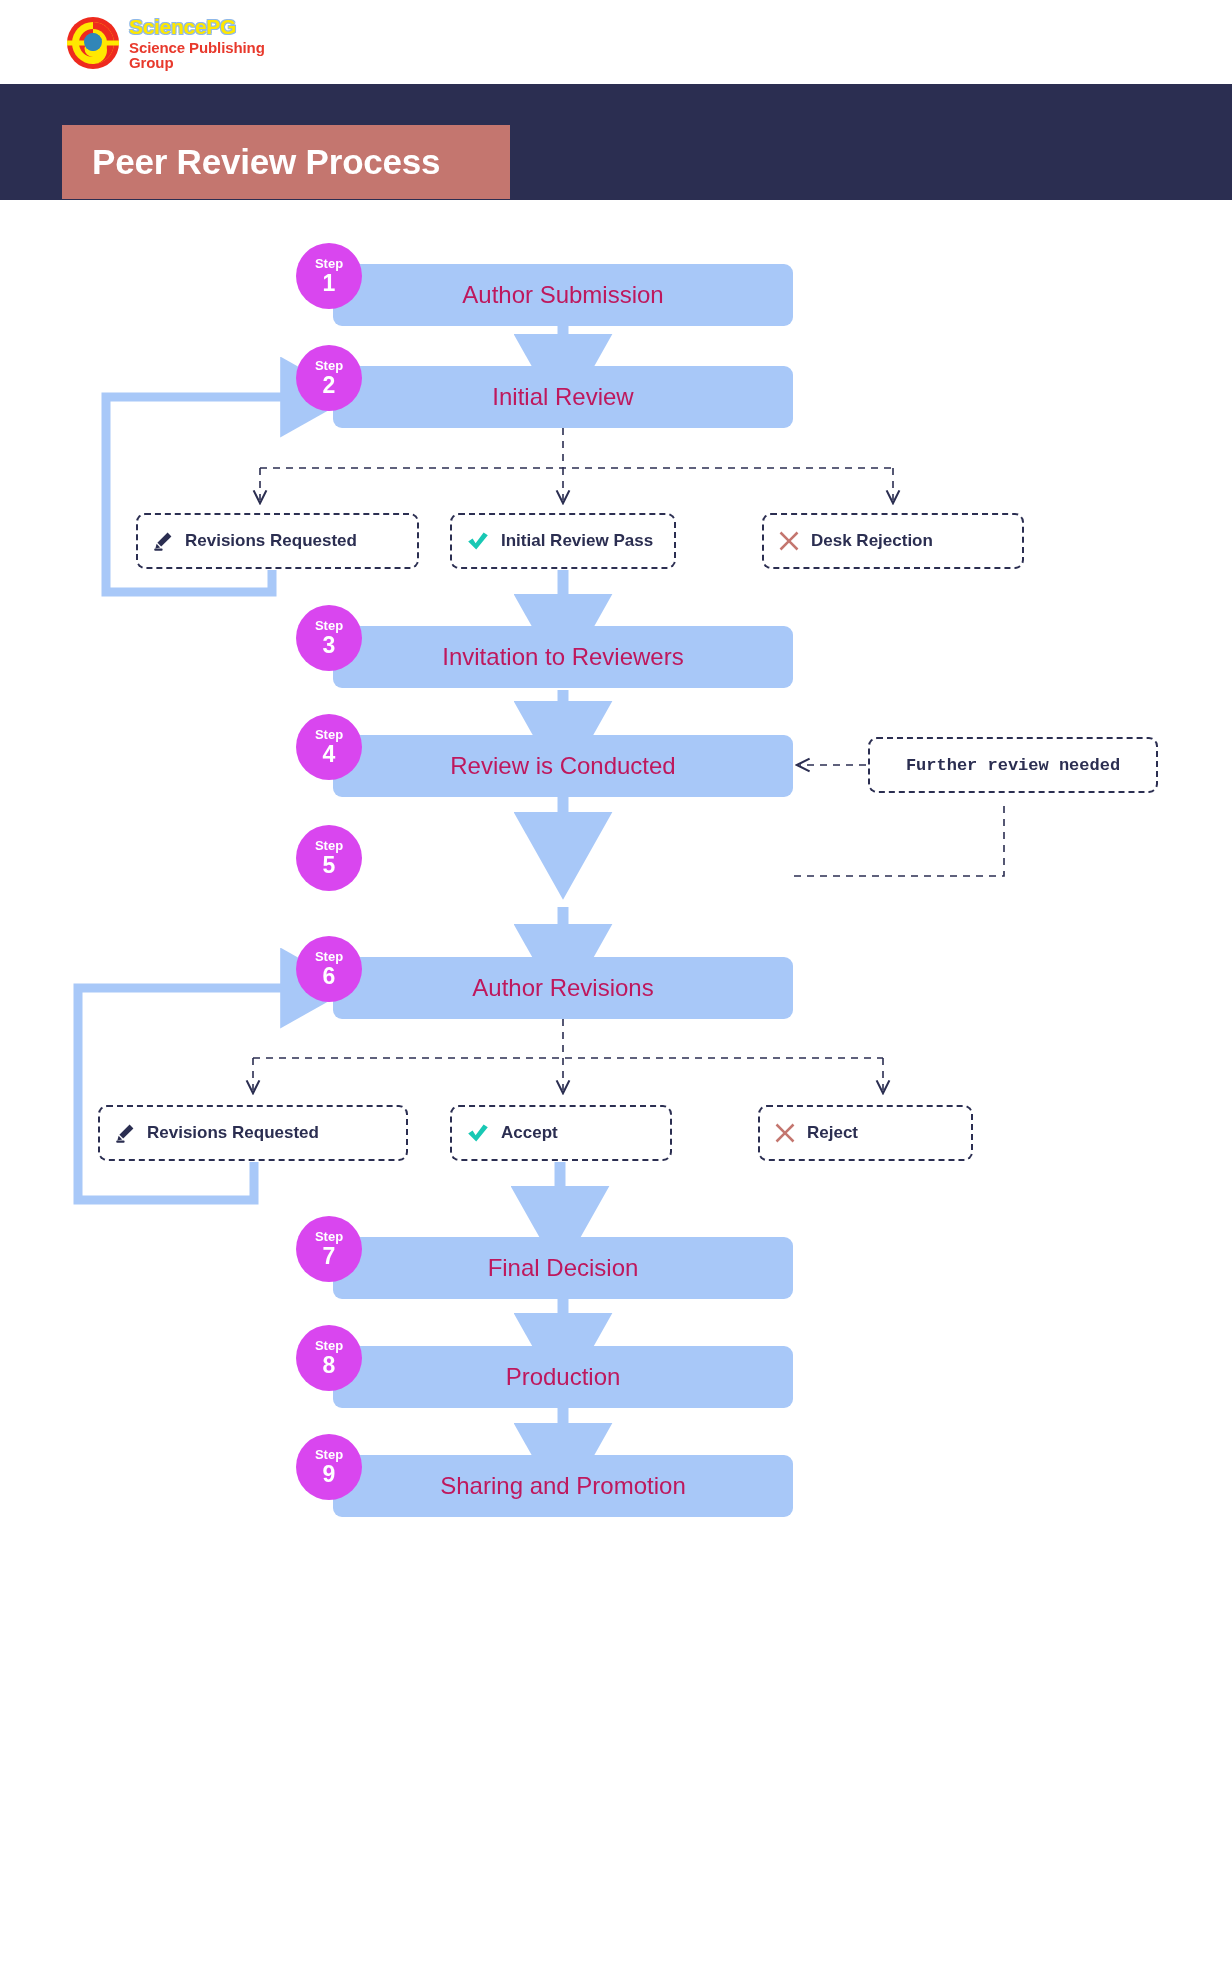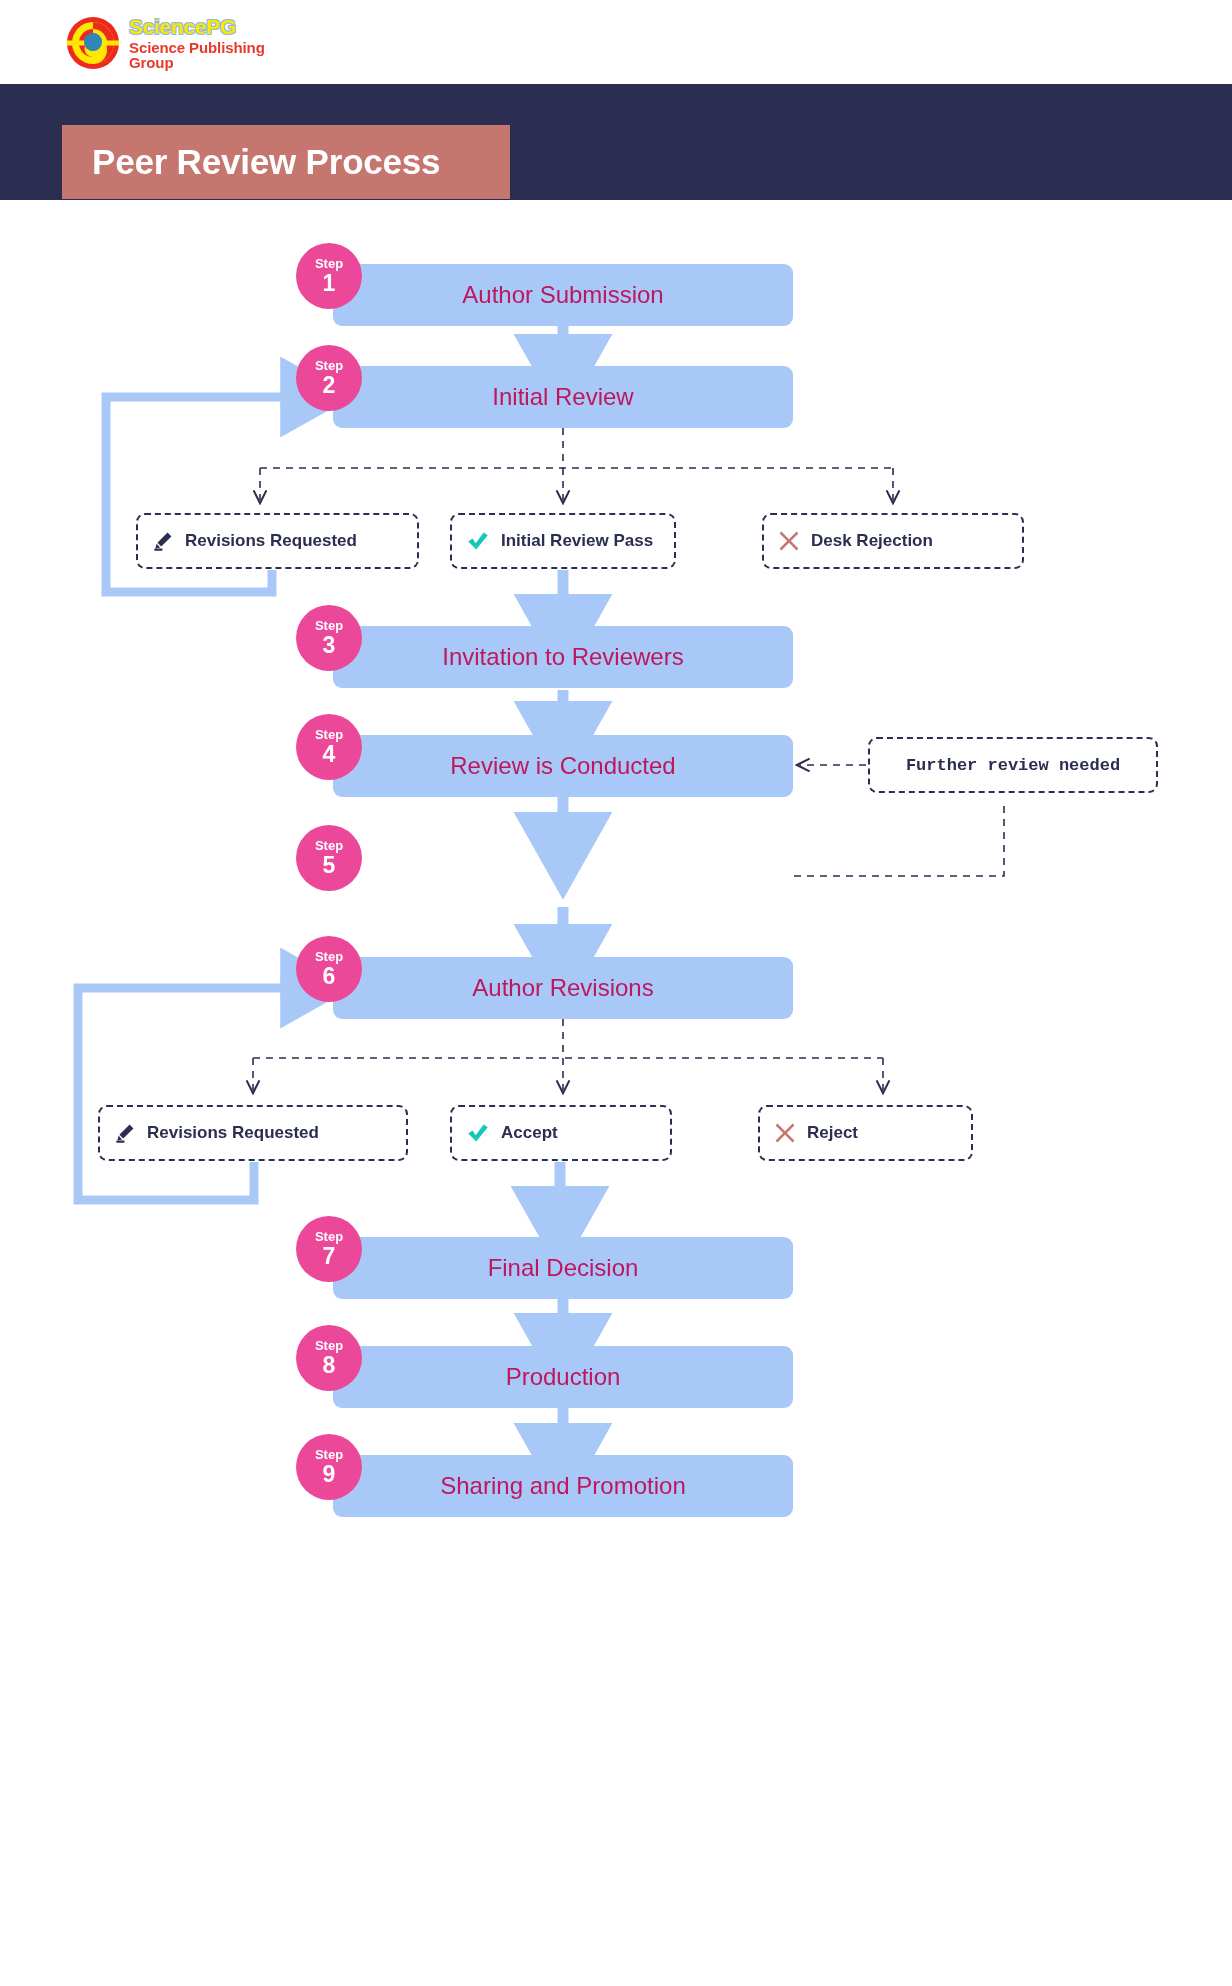--- a/index.html
+++ b/index.html
@@ -25,21 +25,21 @@
   .title-text{color:#ffffff;font-size:35px;font-weight:bold;margin-left:30px;letter-spacing:-0.2px;}
 
   
   .canvas{position:absolute;left:0;top:200px;width:1232px;height:1786px;}
   .layer-svg{position:absolute;left:0;top:0;width:1232px;height:1786px;}
 
   
   .step-box{position:absolute;height:62px;background:#a8c8f8;border-radius:9px;
     display:flex;align-items:center;justify-content:center;}
   .step-box .lbl{font-size:24px;font-weight:normal;color:#be185d;}
-  .step-badge{position:absolute;width:66px;height:66px;border-radius:50%;background:#ec4899;
+  .step-badge{position:absolute;width:66px;height:66px;border-radius:50%;background:#d946ef;
     display:flex;flex-direction:column;align-items:center;justify-content:center;color:#ffffff;z-index:5;}
   .step-badge .s-word{font-size:13px;font-weight:bold;line-height:1;}
   .step-badge .s-num{font-size:23px;font-weight:bold;line-height:1.05;margin-top:1px;}
 
   
   .dec-box{position:absolute;height:56px;border:2.2px dashed #2b2e51;border-radius:9px;
     background:#ffffff;display:flex;align-items:center;justify-content:flex-start;gap:11px;padding:0 14px;
     box-sizing:border-box;}
   .dec-box .dlbl{font-size:17px;font-weight:bold;color:#2b2e51;white-space:nowrap;}
   .ic{flex:none;display:inline-flex;align-items:center;justify-content:center;}

